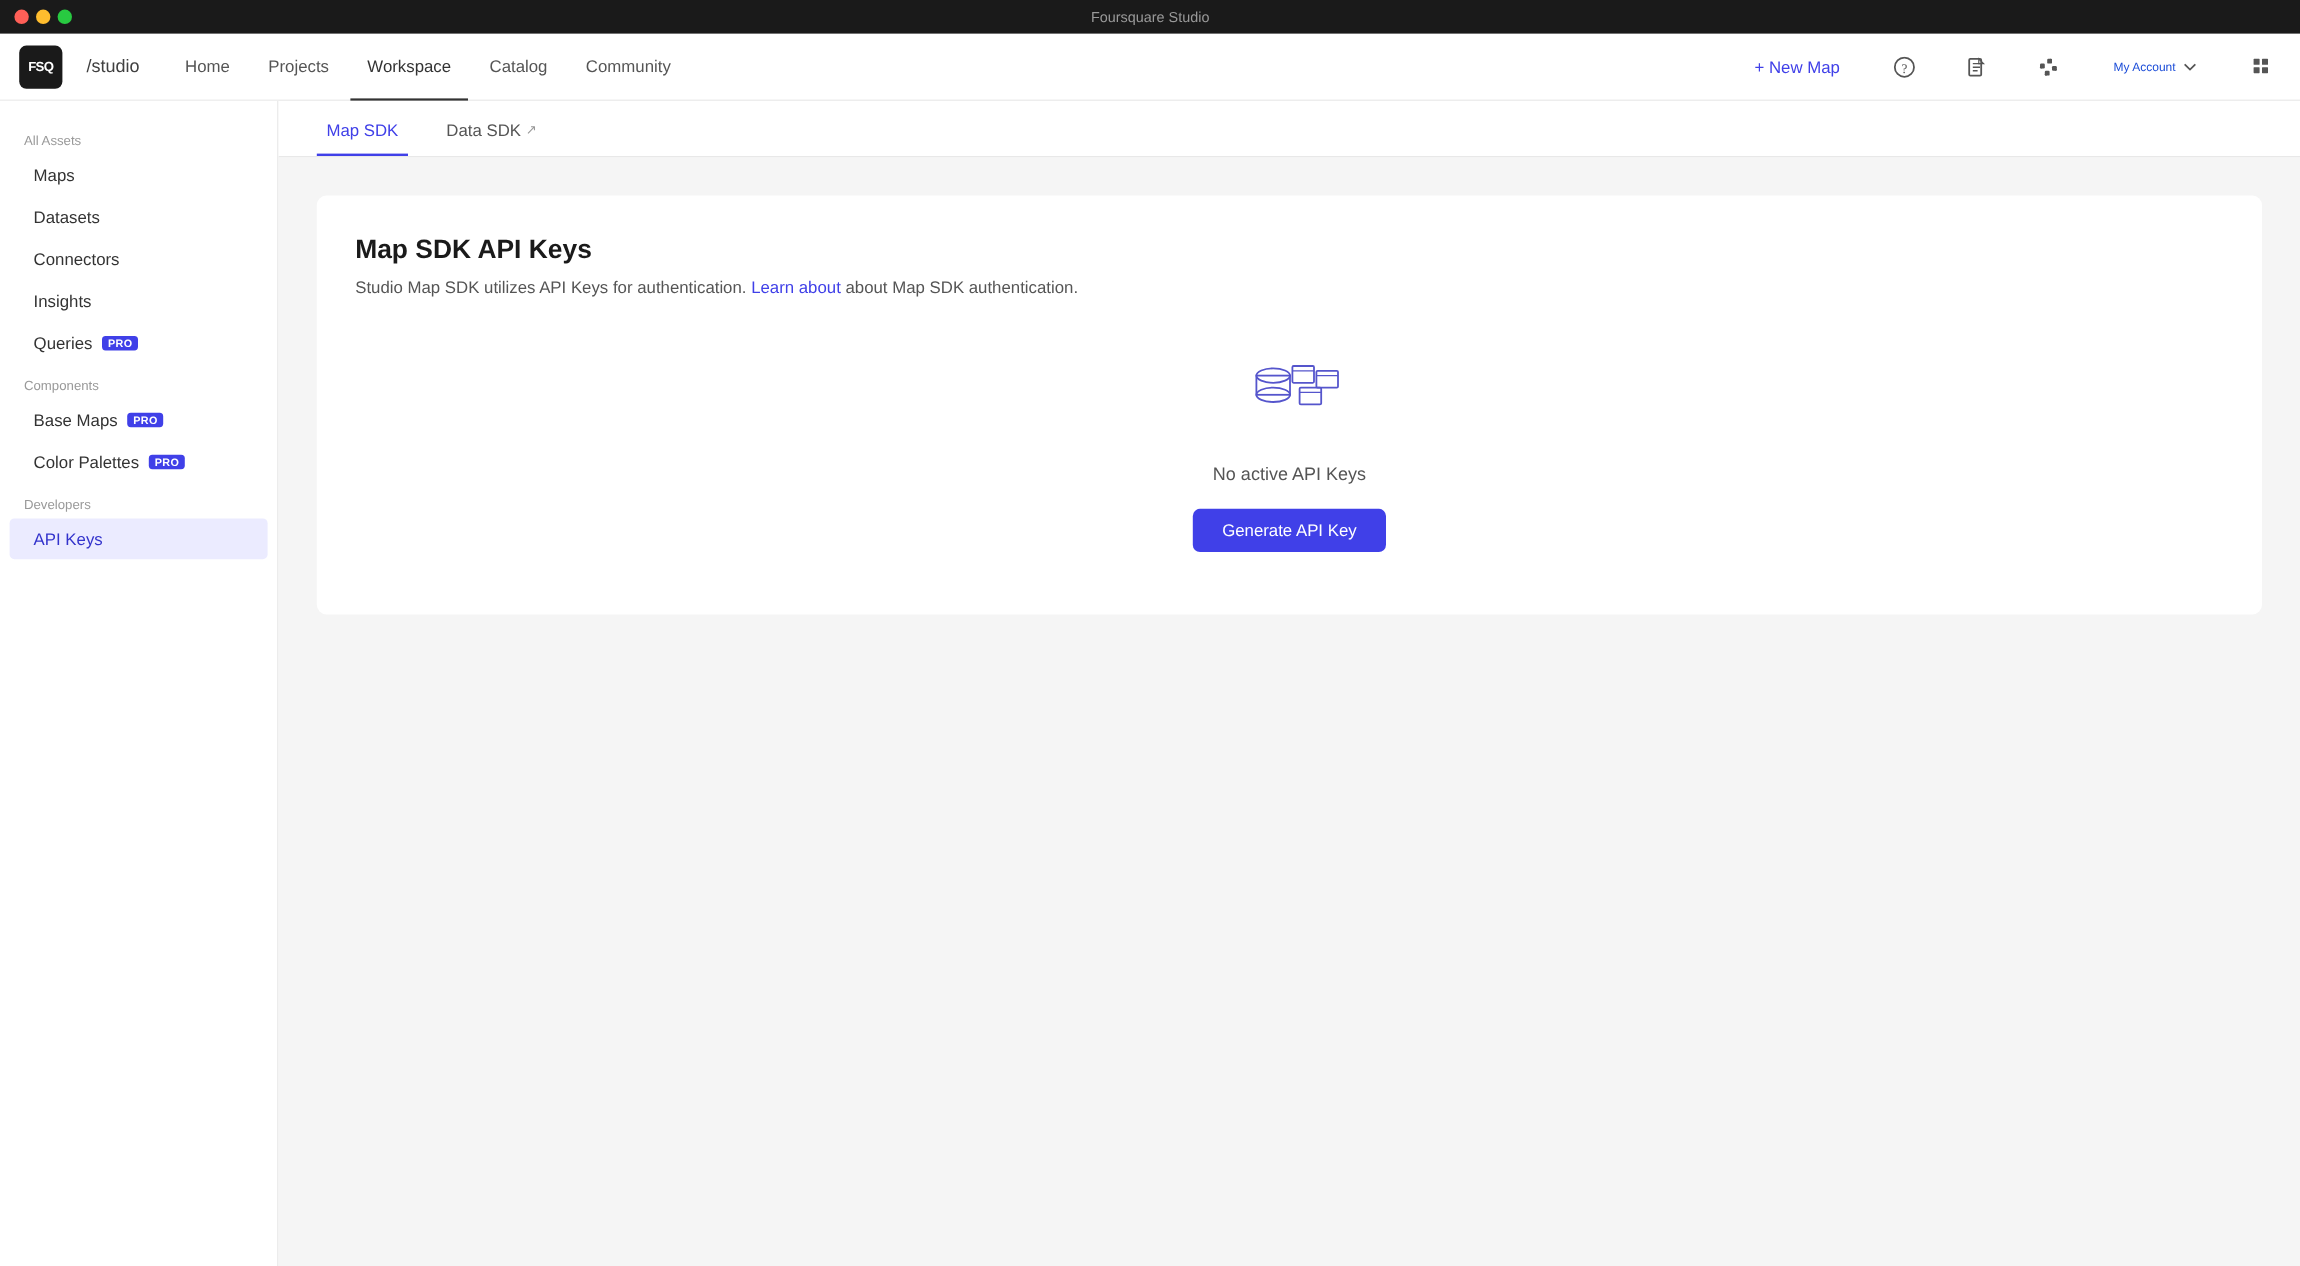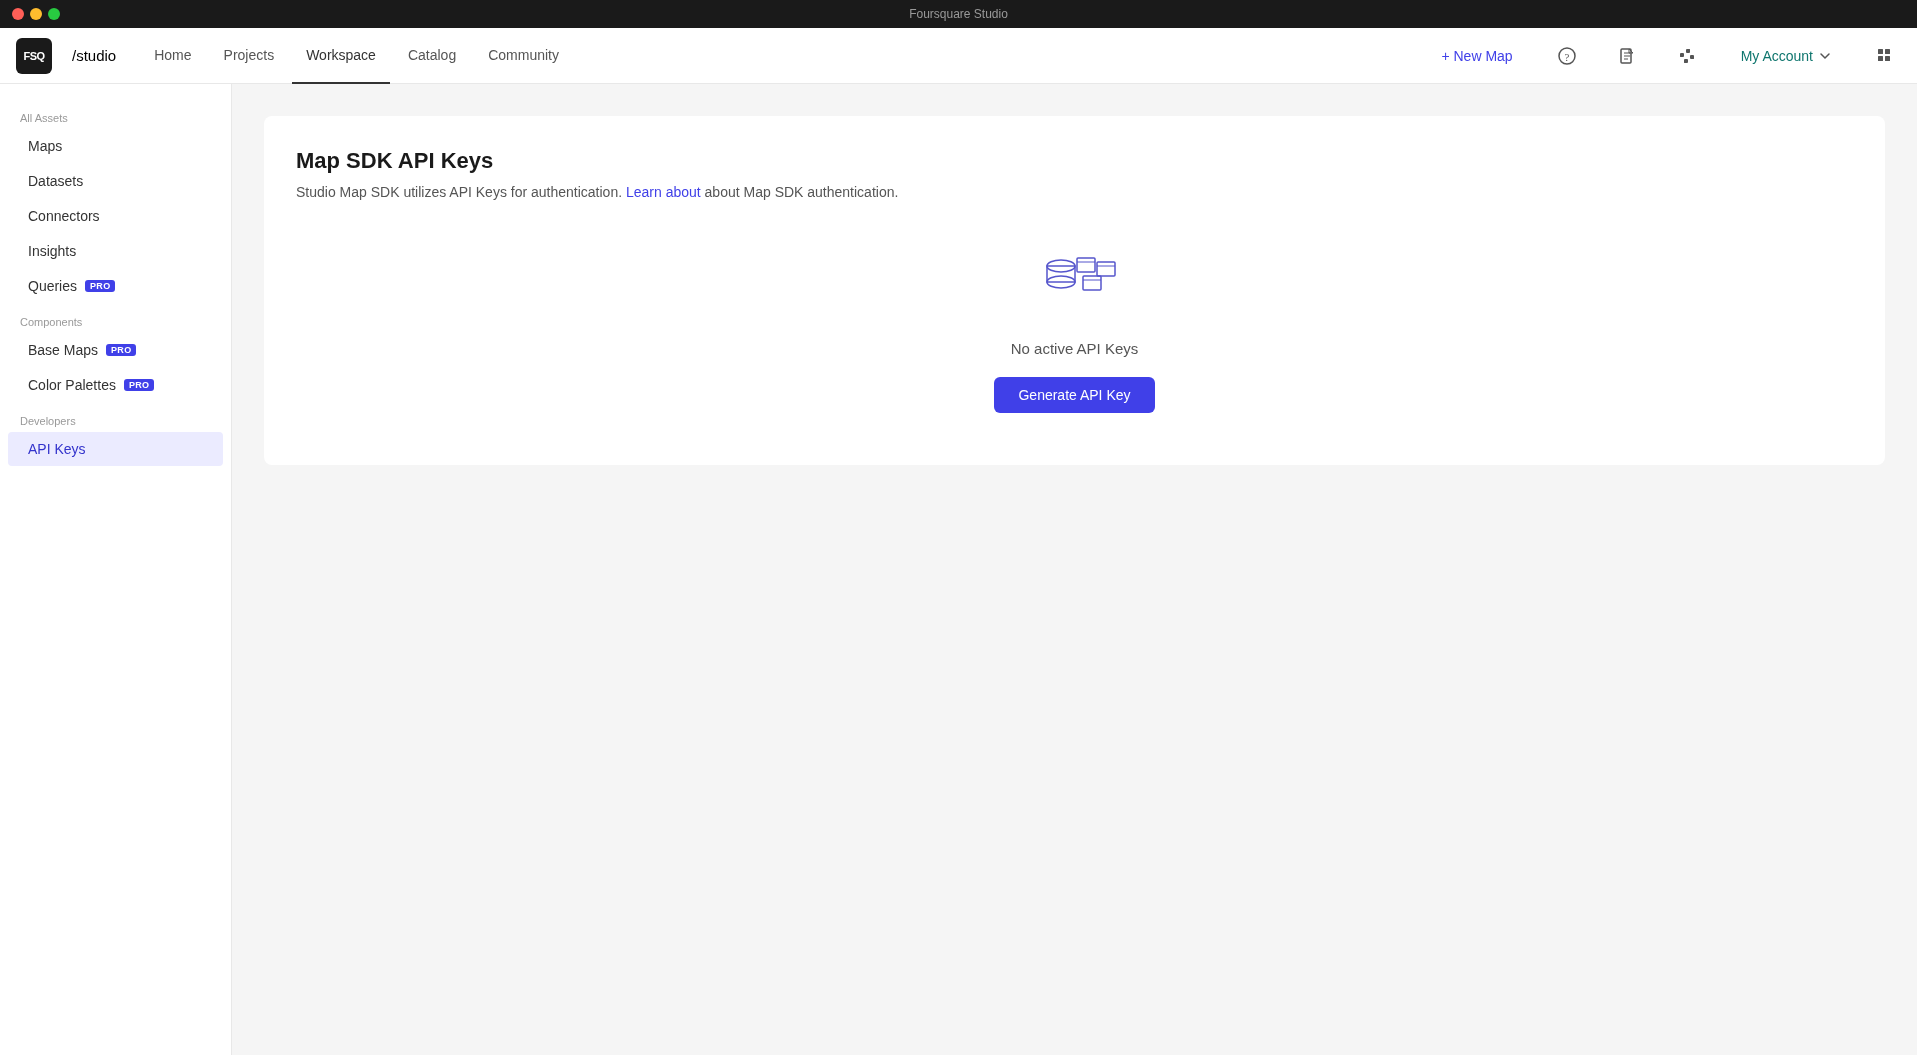--- a/index.html
+++ b/index.html
@@ -57,21 +57,21 @@
       display: flex;
       align-items: center;
       justify-content: center;
       color: #fff;
       font-size: 11px;
       font-weight: bold;
       letter-spacing: -0.5px;
     }
     .logo-text {
       font-size: 15px;
-      color: #000000;
+      color: #404040;
       font-weight: 400;
     }
     .nav-links {
       display: flex;
       align-items: center;
       gap: 4px;
       flex: 1;
     }
     .nav-link {
       padding: 8px 14px;
@@ -111,27 +111,27 @@
       display: flex;
       align-items: center;
       justify-content: center;
       cursor: pointer;
       border-radius: 4px;
       color: #555;
       font-size: 16px;
     }
     .my-account-btn {
       display: flex;
-      align-items: center;
+      align-items: flex-end;
       gap: 6px;
       cursor: pointer;
       padding: 6px 10px;
       border-radius: 4px;
-      font-size: 14px;
-      color: #0f766e;
+      font-size: 10px;
+      color: #1d4ed8;
     }
     .grid-btn {
       width: 32px;
       height: 32px;
       display: flex;
       align-items: center;
       justify-content: center;
       cursor: pointer;
       color: #555;
     }
@@ -384,20 +384,29 @@
     </div>
 
     <div class="sidebar-section-label">Developers</div>
     <div class="sidebar-item active">
       <span>API Keys</span>
     </div>
   </aside>
 
   <main class="content-area">
 
+    <div class="tabs-bar">
+      <div class="tab active">
+        <span>Map SDK</span>
+      </div>
+      <div class="tab">
+        <span>Data SDK</span>
+        <span class="external-icon">↗</span>
+      </div>
+    </div>
 
     <div class="api-content">
       <div class="api-card">
         <h2 class="api-card-title">Map SDK API Keys</h2>
         <p class="api-card-desc">
           <span>Studio Map SDK utilizes API Keys for authentication.</span>
           <a href="#">Learn about</a>
           <span> about Map SDK authentication.</span>
         </p>
 

